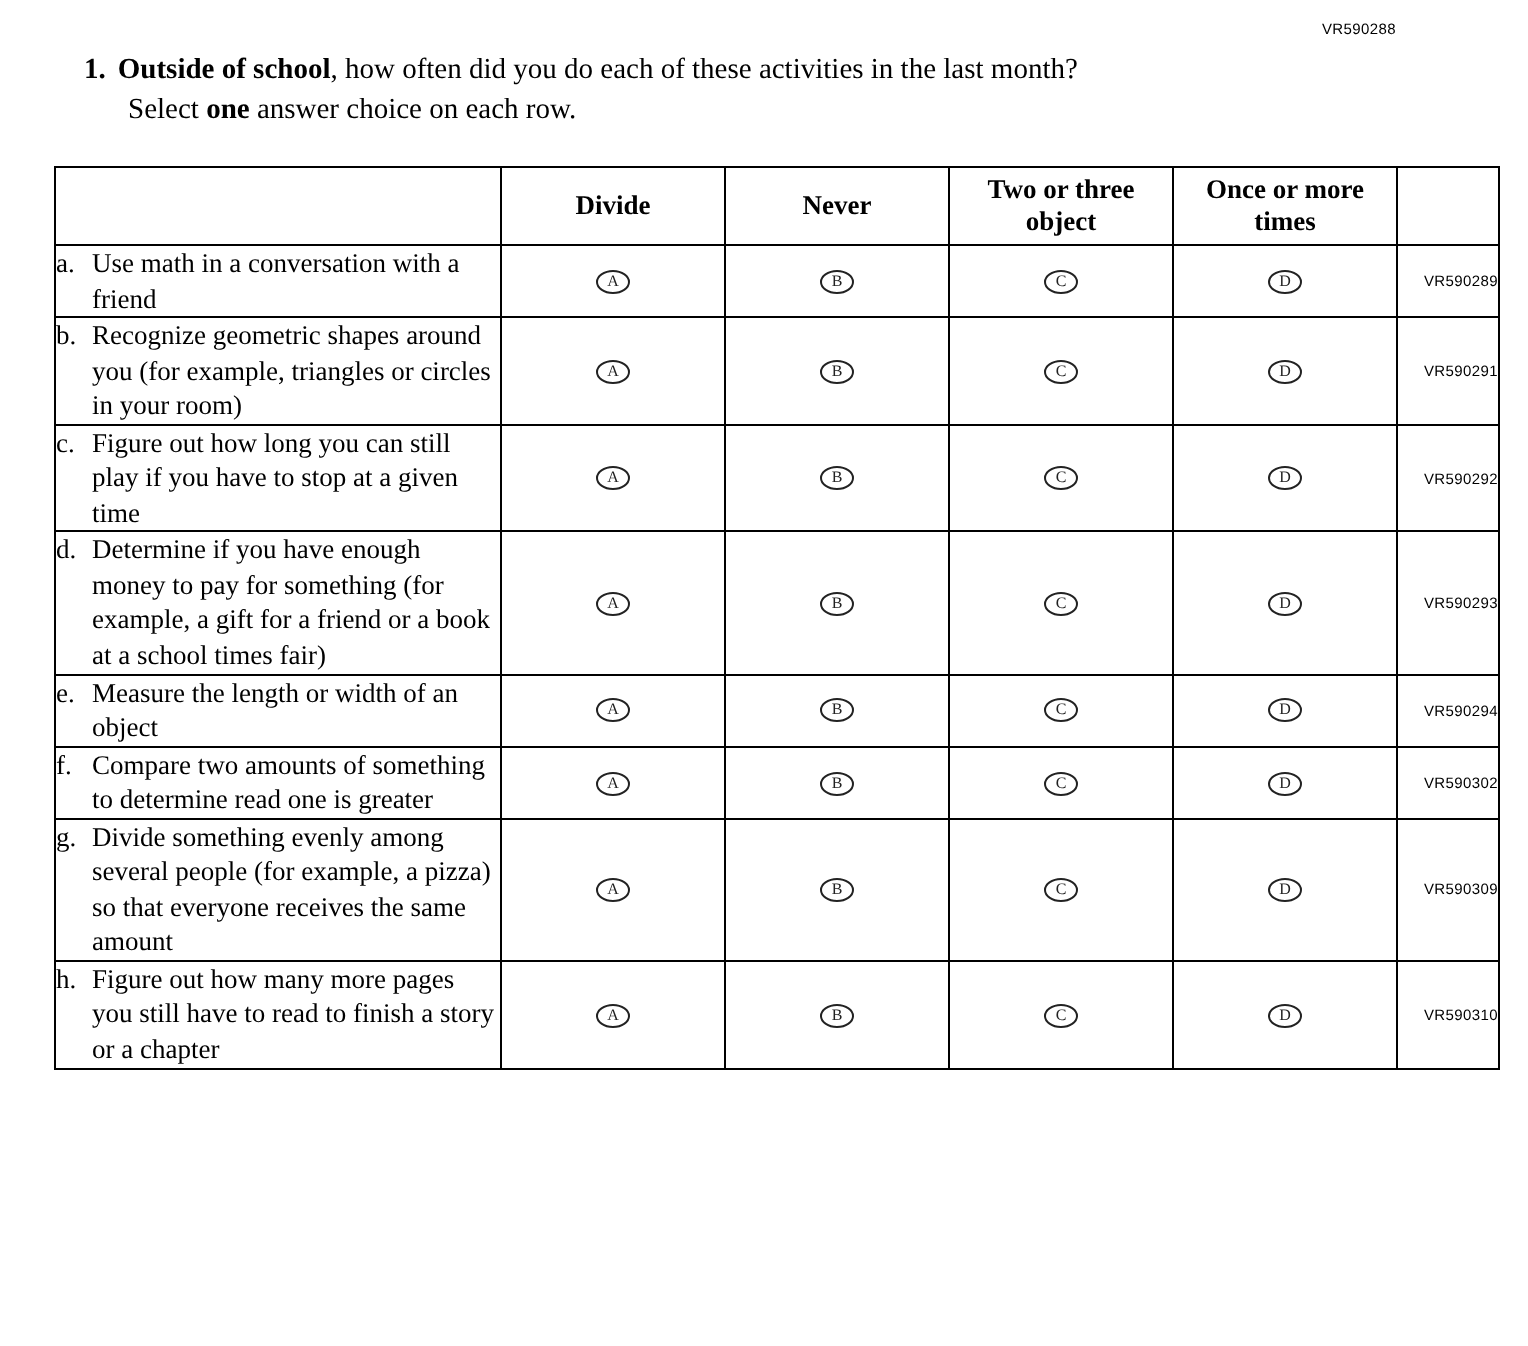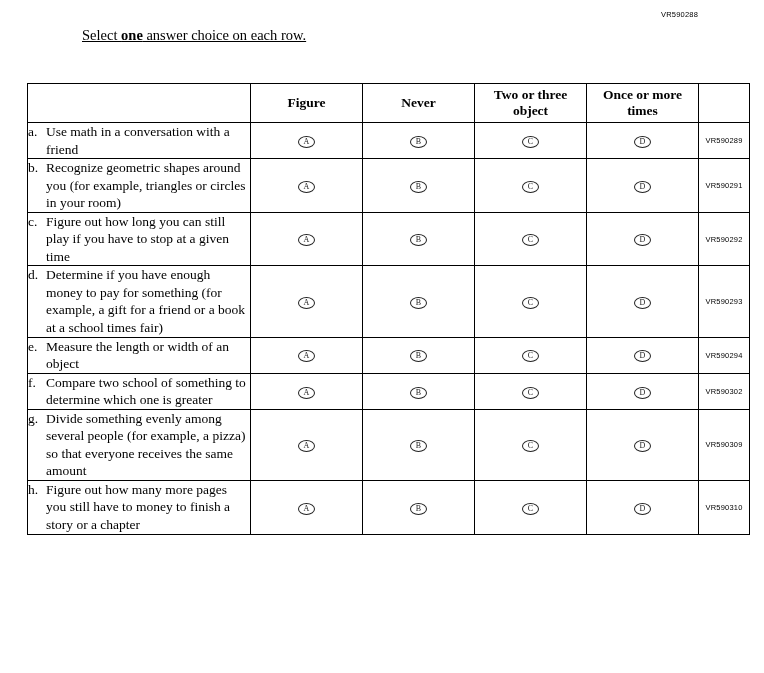--- a/index.html
+++ b/index.html
@@ -43,22 +43,21 @@
   .q-num {
     font-weight: bold;
     margin-right: 6px;
   }
   .q-bold {
     font-weight: bold;
   }
   .q-line2 {
     font-size: 14.5px;
     line-height: 1.35;
-    margin-left: 40px;
-    text-decoration: underline;
+    margin-left: 22px;
   }
   table.survey {
     position: absolute;
     top: 83px;
     left: 27px;
     border-collapse: collapse;
     width: 710px;
     table-layout: fixed;
   }
   table.survey th, table.survey td {
@@ -112,43 +111,46 @@
     font-size: 8px;
     line-height: 10px;
     text-align: center;
     color: #222;
     background: #fff;
     vertical-align: middle;
   }
   td.col-id {
     font-family: "Liberation Sans", sans-serif;
     font-size: 7.5px;
-    text-align: center;
+    text-align: right;
     letter-spacing: 0.2px;
     color: #000;
   }
 </style>
 </head>
 <body>
 
 <div class="page">
 
   <div class="corner-id">VR590288</div>
 
   <div class="question-block">
+    <div class="q-line1">
+      <span class="q-num">1.</span><span class="q-bold">Outside of school</span><span>, how often did you do each of these activities in the last month?</span>
+    </div>
     <div class="q-line2">
       <span>Select </span><span class="q-bold">one</span><span> answer choice on each row.</span>
     </div>
   </div>
 
   <table class="survey">
     <thead>
       <tr>
         <th class="col-stem"></th>
-        <th class="col-opt">Figure</th>
+        <th class="col-opt">Divide</th>
         <th class="col-opt">Never</th>
         <th class="col-opt">Two or three object</th>
         <th class="col-opt">Once or more times</th>
         <th class="col-id"></th>
       </tr>
     </thead>
     <tbody>
       <tr>
         <td class="col-stem">
           <span class="stem-inner">
@@ -211,21 +213,21 @@
         <td class="col-opt"><span class="bubble">A</span></td>
         <td class="col-opt"><span class="bubble">B</span></td>
         <td class="col-opt"><span class="bubble">C</span></td>
         <td class="col-opt"><span class="bubble">D</span></td>
         <td class="col-id">VR590294</td>
       </tr>
       <tr>
         <td class="col-stem">
           <span class="stem-inner">
             <span class="stem-letter">f.</span>
-            <span>Compare two school of something to determine which one is greater</span>
+            <span>Compare two amounts of something to determine read one is greater</span>
           </span>
         </td>
         <td class="col-opt"><span class="bubble">A</span></td>
         <td class="col-opt"><span class="bubble">B</span></td>
         <td class="col-opt"><span class="bubble">C</span></td>
         <td class="col-opt"><span class="bubble">D</span></td>
         <td class="col-id">VR590302</td>
       </tr>
       <tr>
         <td class="col-stem">
@@ -237,21 +239,21 @@
         <td class="col-opt"><span class="bubble">A</span></td>
         <td class="col-opt"><span class="bubble">B</span></td>
         <td class="col-opt"><span class="bubble">C</span></td>
         <td class="col-opt"><span class="bubble">D</span></td>
         <td class="col-id">VR590309</td>
       </tr>
       <tr>
         <td class="col-stem">
           <span class="stem-inner">
             <span class="stem-letter">h.</span>
-            <span>Figure out how many more pages you still have to money to finish a story or a chapter</span>
+            <span>Figure out how many more pages you still have to read to finish a story or a chapter</span>
           </span>
         </td>
         <td class="col-opt"><span class="bubble">A</span></td>
         <td class="col-opt"><span class="bubble">B</span></td>
         <td class="col-opt"><span class="bubble">C</span></td>
         <td class="col-opt"><span class="bubble">D</span></td>
         <td class="col-id">VR590310</td>
       </tr>
     </tbody>
   </table>

